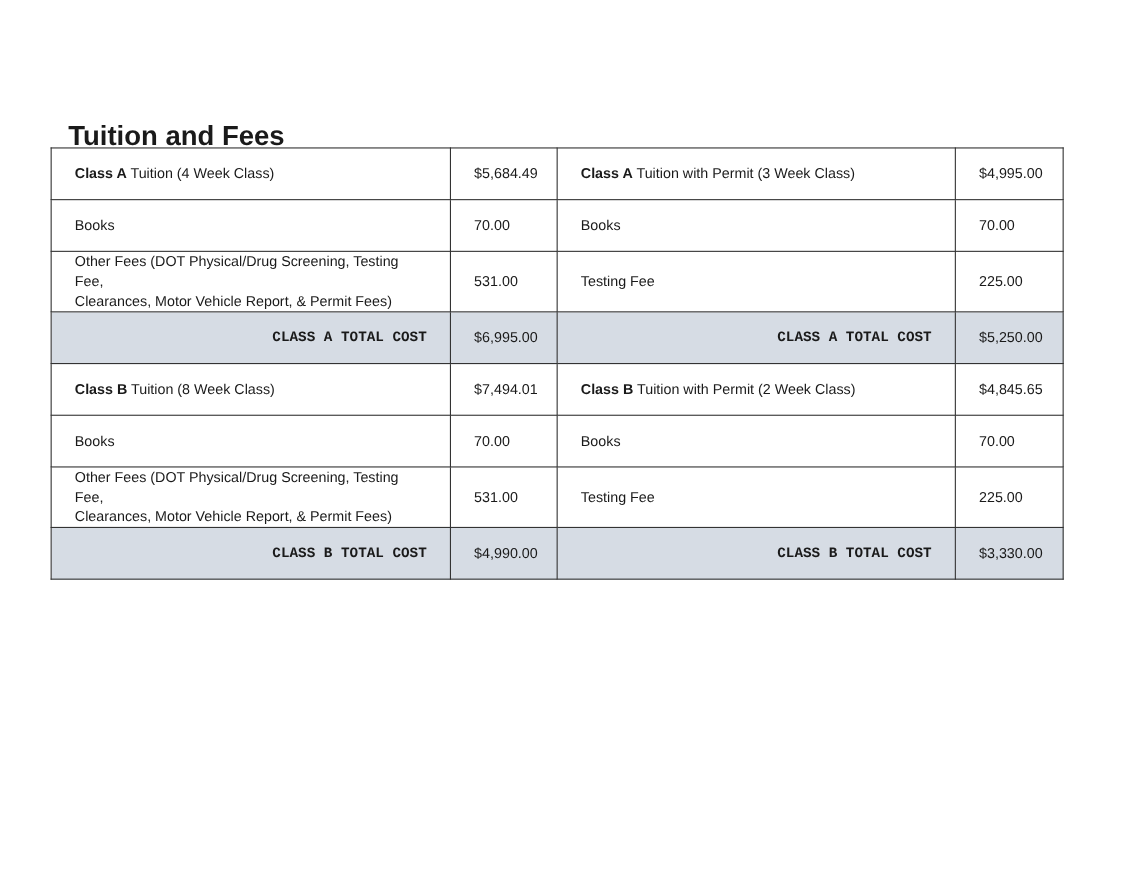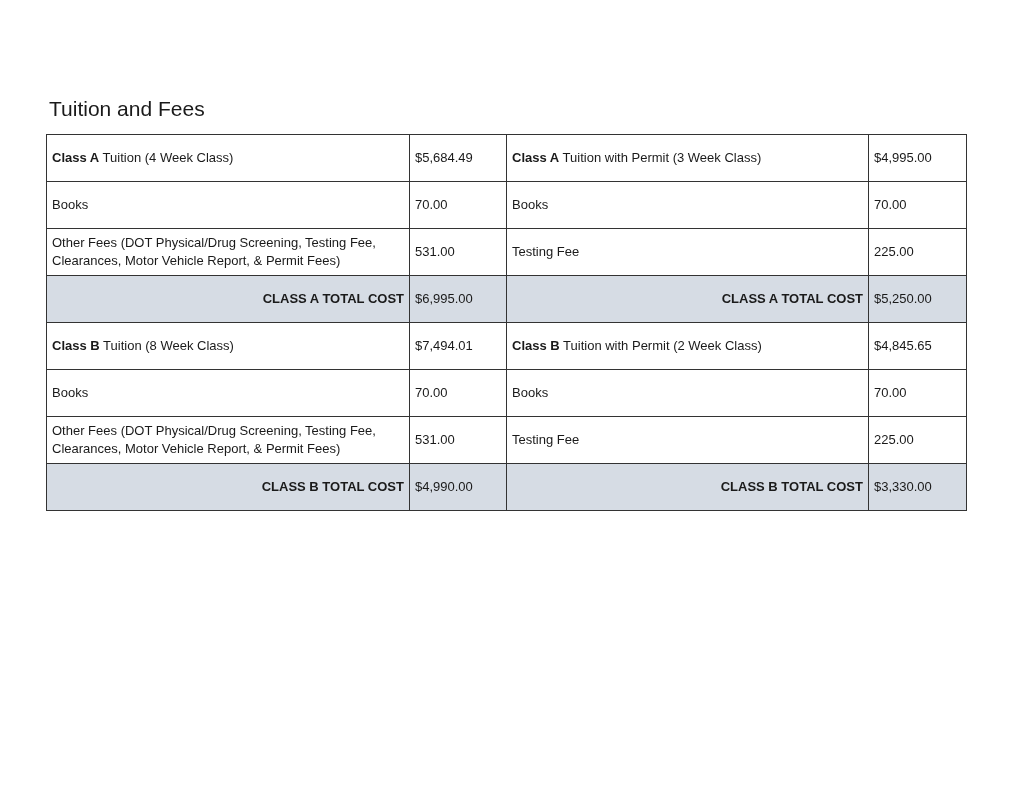--- a/index.html
+++ b/index.html
@@ -1,25 +1,25 @@
 <!DOCTYPE html>
 <html><head>
 <meta charset="utf-8">
 <style>
   html, body { margin: 0; padding: 0; background: #ffffff; }
   body { width: 1024px; height: 791px; position: relative; overflow: hidden;
          font-family: "Liberation Sans", "DejaVu Sans", sans-serif; color: #1a1a1a; }
-  .title { position: absolute; left: 46px; top: 94px; font-size: 21px; font-weight: normal; margin: 3px; }
+  .title { position: absolute; left: 46px; top: 94px; font-size: 25px; font-weight: bold; margin: 16px; }
   table.fees { position: absolute; left: 46px; top: 134px; border-collapse: collapse;
                width: 921px; table-layout: fixed; }
-  table.fees td { border: 1.3px solid #333; height: 46px; padding: 0 5px; font-size: 13px;
+  table.fees td { border: 1.3px solid #333; height: 46px; padding: 0 21px; font-size: 13px;
                   vertical-align: middle; line-height: 18px; }
   col.c1 { width: 363px; } col.c2 { width: 97px; } col.c3 { width: 362px; } col.c4 { width: 98px; }
   tr.total td { background: #d6dce4; }
-  tr.total td.lbl { text-align: right; font-weight: bold; }
+  tr.total td.lbl { text-align: right; font-weight: bold; font-family: Liberation Mono, monospace; }
   b { font-weight: bold; }
 </style>
 </head>
 <body>
 
 <h1 class="title">Tuition and Fees</h1>
 
 <table class="fees">
   <colgroup>
       <col class="c1">

